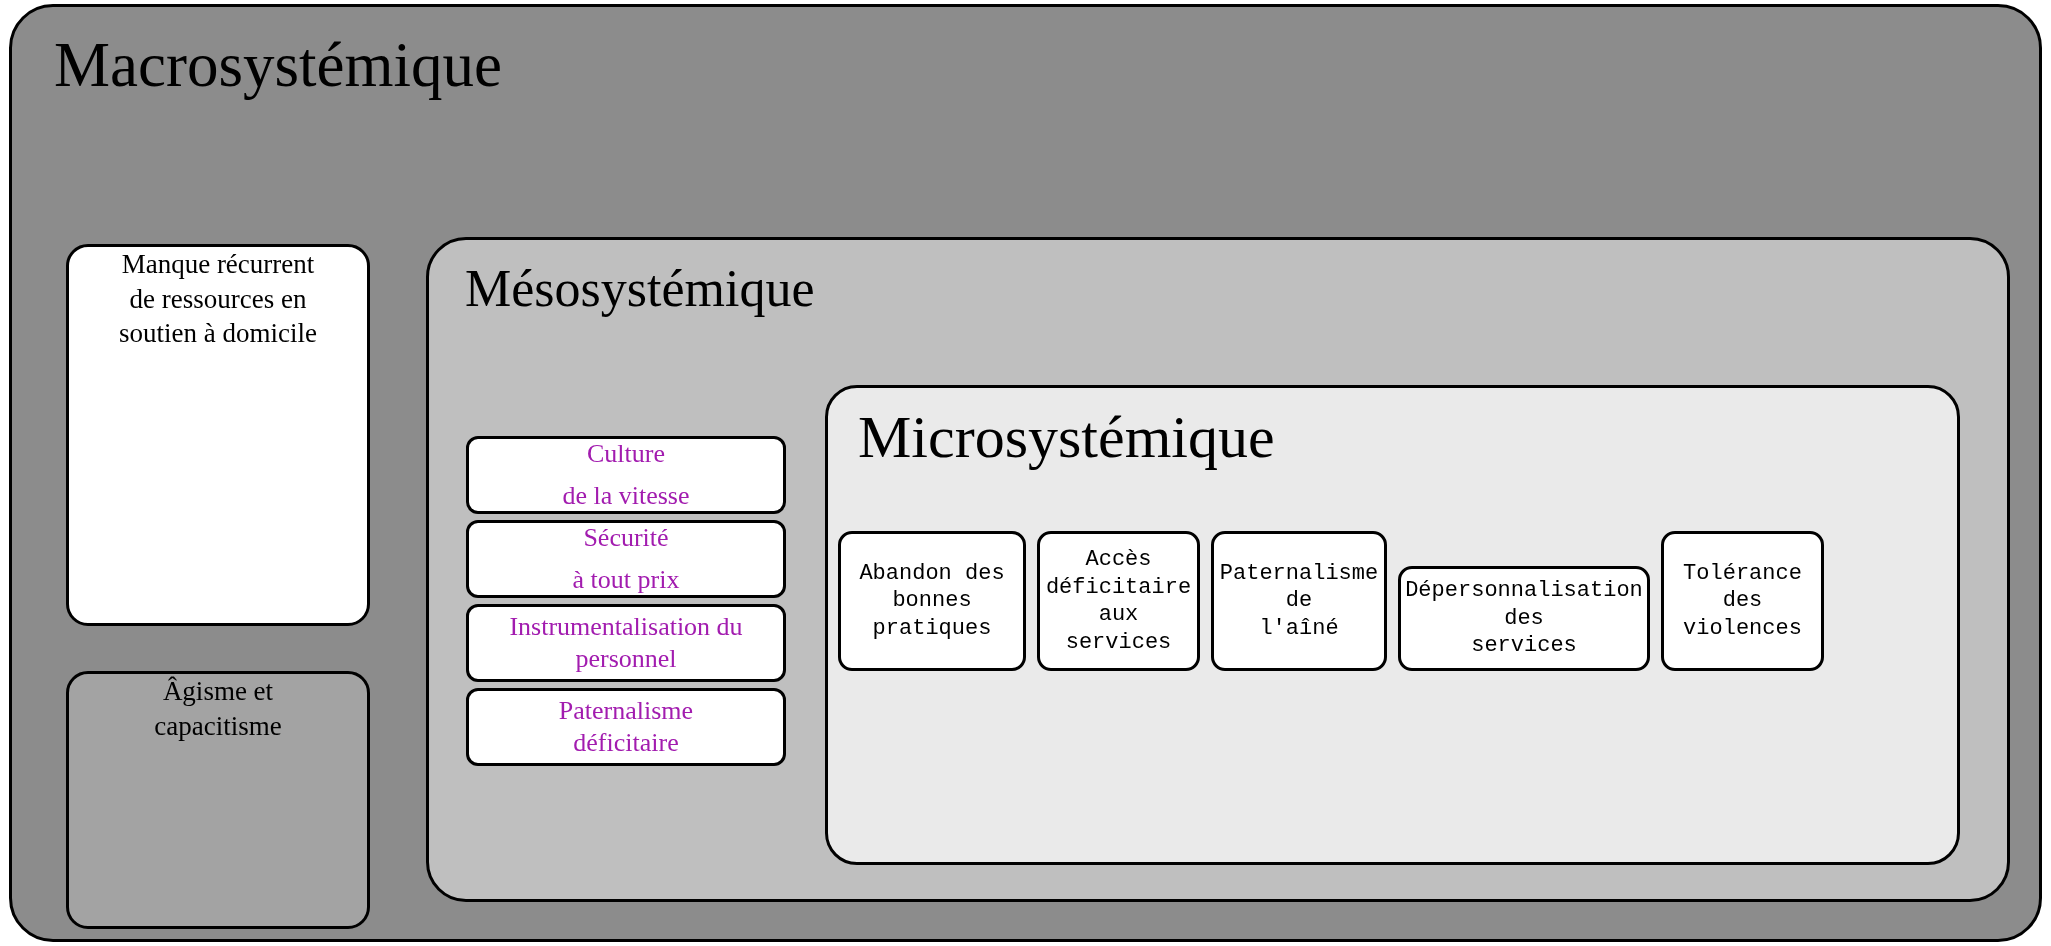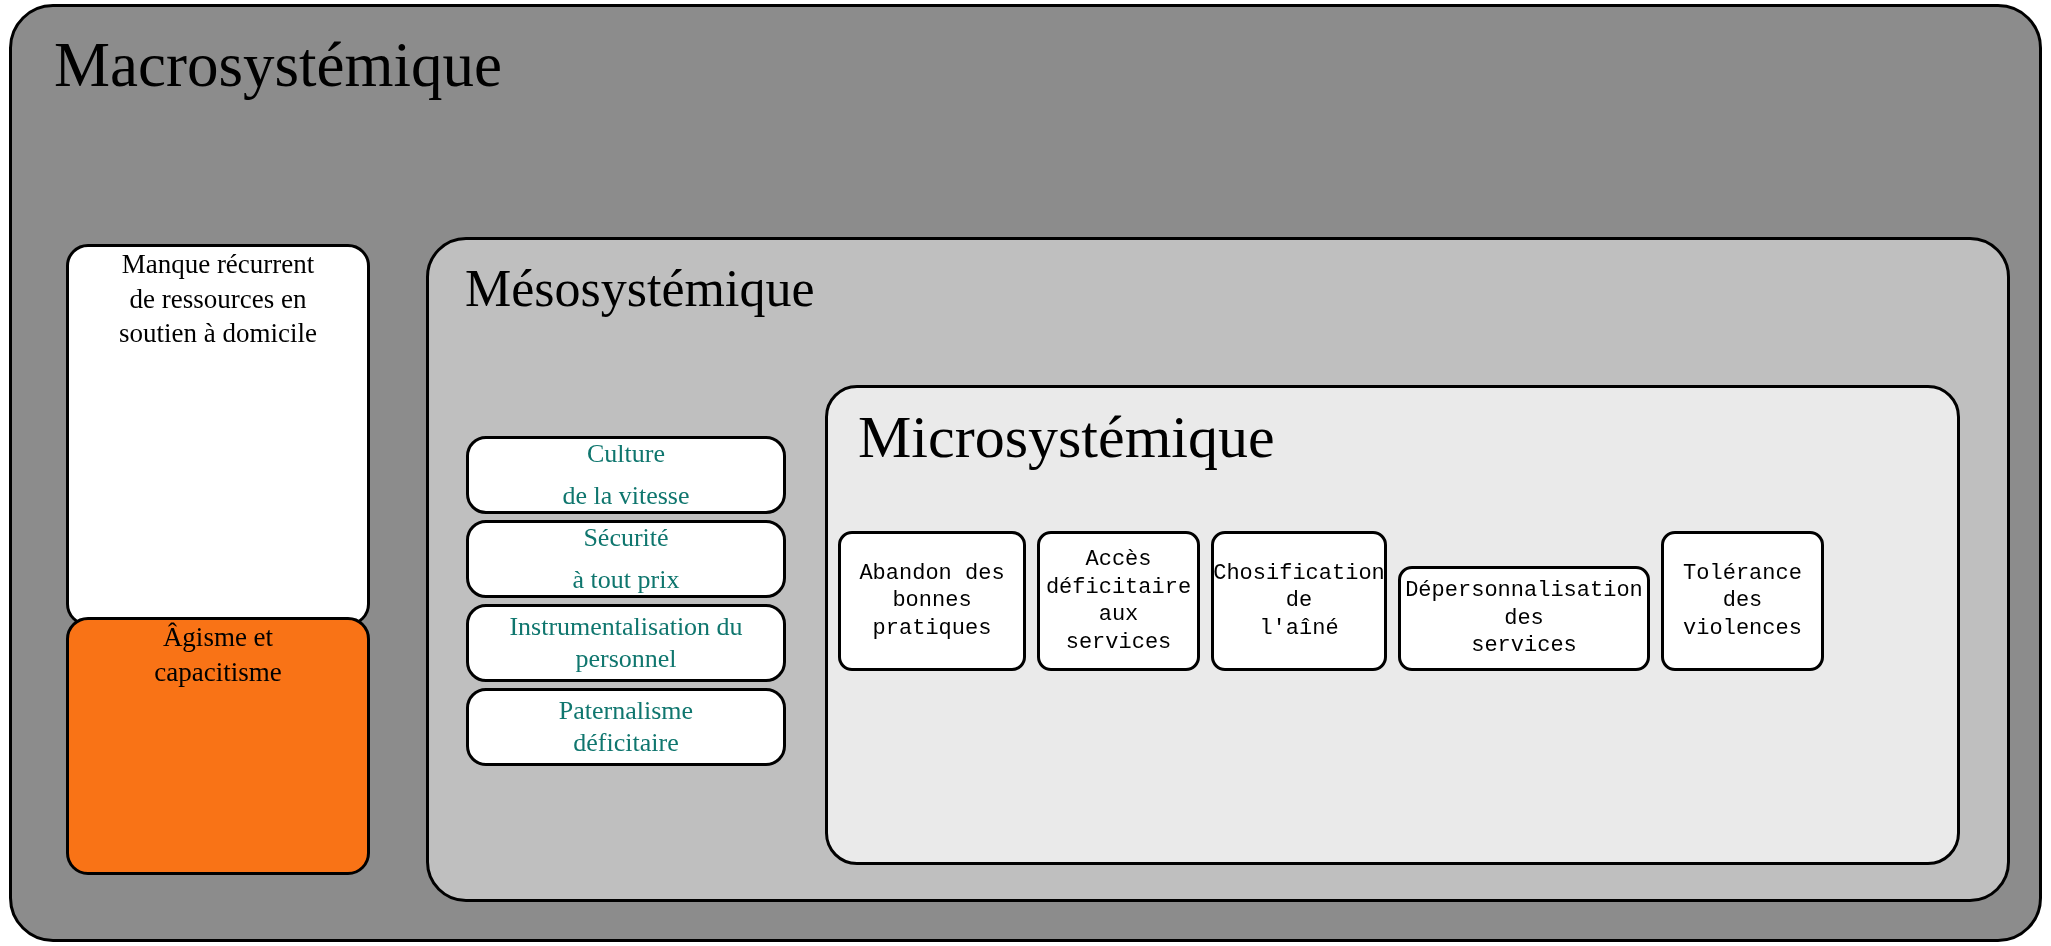--- a/index.html
+++ b/index.html
@@ -56,24 +56,24 @@
   }
   #macro-box-1 {
     left: 54px;
     top: 237px;
     width: 304px;
     height: 382px;
     background: #ffffff;
   }
   #macro-box-2 {
     left: 54px;
-    top: 610px;
+    top: 664px;
     width: 304px;
     height: 258px;
-    background: #f97316;
+    background: #a3a3a3;
   }
 
   
   .meso-layer {
     position: absolute;
     left: 414px;
     top: 230px;
     width: 1584px;
     height: 665px;
     background: #bfbfbf;
@@ -91,28 +91,28 @@
     white-space: nowrap;
   }
 
   
   .meso-box {
     position: absolute;
     left: 37px;
     width: 320px;
     background: #ffffff;
     border: 3px solid #000000;
-    border-radius: 20px;
+    border-radius: 12px;
     box-sizing: border-box;
     display: flex;
     flex-direction: column;
     align-items: center;
     justify-content: center;
     text-align: center;
-    color: #0f766e;
+    color: #a21caf;
     font-size: 26px;
   }
   .meso-box .ln { display: block; }
   .meso-box.loose { line-height: 1.62; }
   .meso-box.tight { line-height: 1.22; }
   #meso-box-1 { top: 196px; height: 78px; }
   #meso-box-2 { top: 280px; height: 78px; }
   #meso-box-3 { top: 364px; height: 78px; }
   #meso-box-4 { top: 448px; height: 78px; }
 
@@ -225,21 +225,21 @@
 bonnes pratiques</span>
           </div>
 
           <div class="micro-box" id="micro-box-2">
             <span style="white-space: pre-line;">Accès
 déficitaire aux
 services</span>
           </div>
 
           <div class="micro-box" id="micro-box-3">
-            <span style="white-space: pre-line;">Chosification de
+            <span style="white-space: pre-line;">Paternalisme de
 l'aîné</span>
           </div>
 
           <div class="micro-box" id="micro-box-4">
             <span style="white-space: pre-line;">Dépersonnalisation des
 services</span>
           </div>
 
           <div class="micro-box" id="micro-box-5">
             <span style="white-space: pre-line;">Tolérance des

